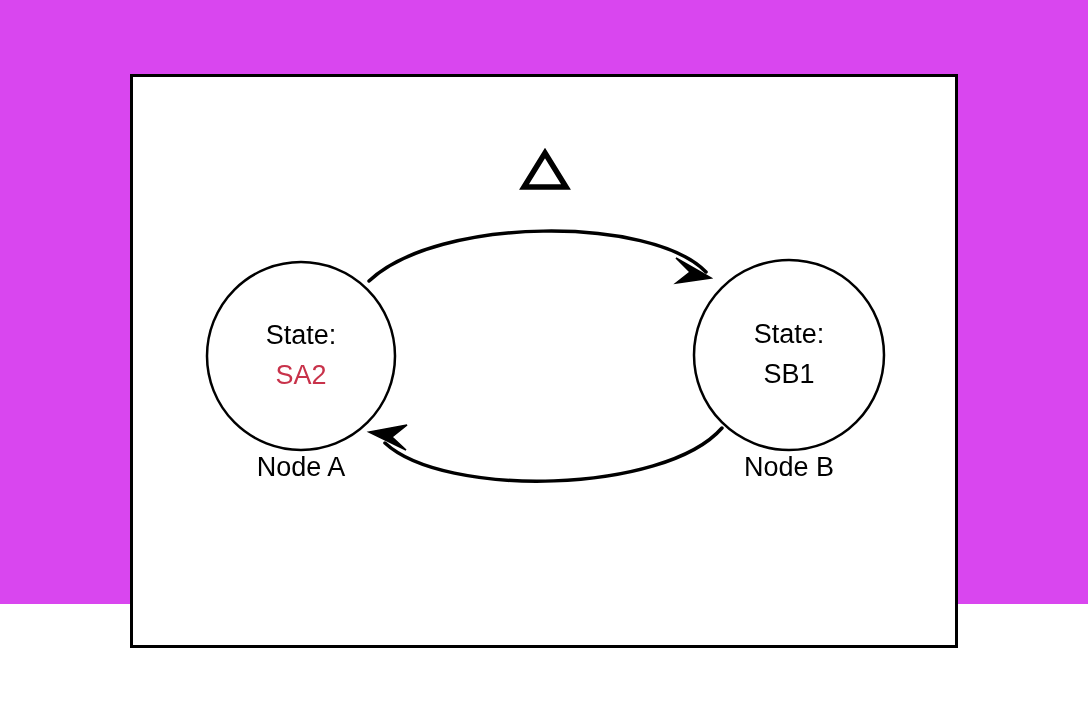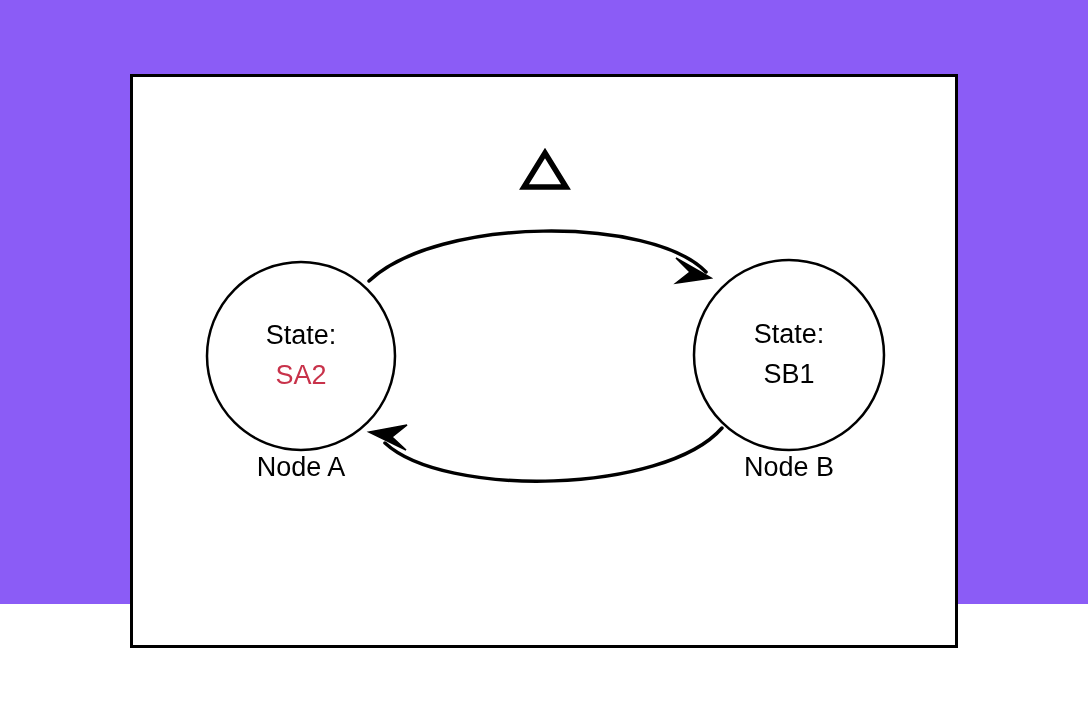--- a/index.html
+++ b/index.html
@@ -10,21 +10,21 @@
   body {
     width: 1088px;
     height: 722px;
     font-family: "Liberation Sans", sans-serif;
     overflow: hidden;
   }
   #canvas {
     position: relative;
     width: 1088px;
     height: 604px;
-    background: #8b5cf6;
+    background: #d946ef;
   }
   #diagram-svg {
     position: absolute;
     top: 0;
     left: 0;
     width: 1088px;
     height: 722px;
   }
   .node-state-label,
   .node-state-value,

